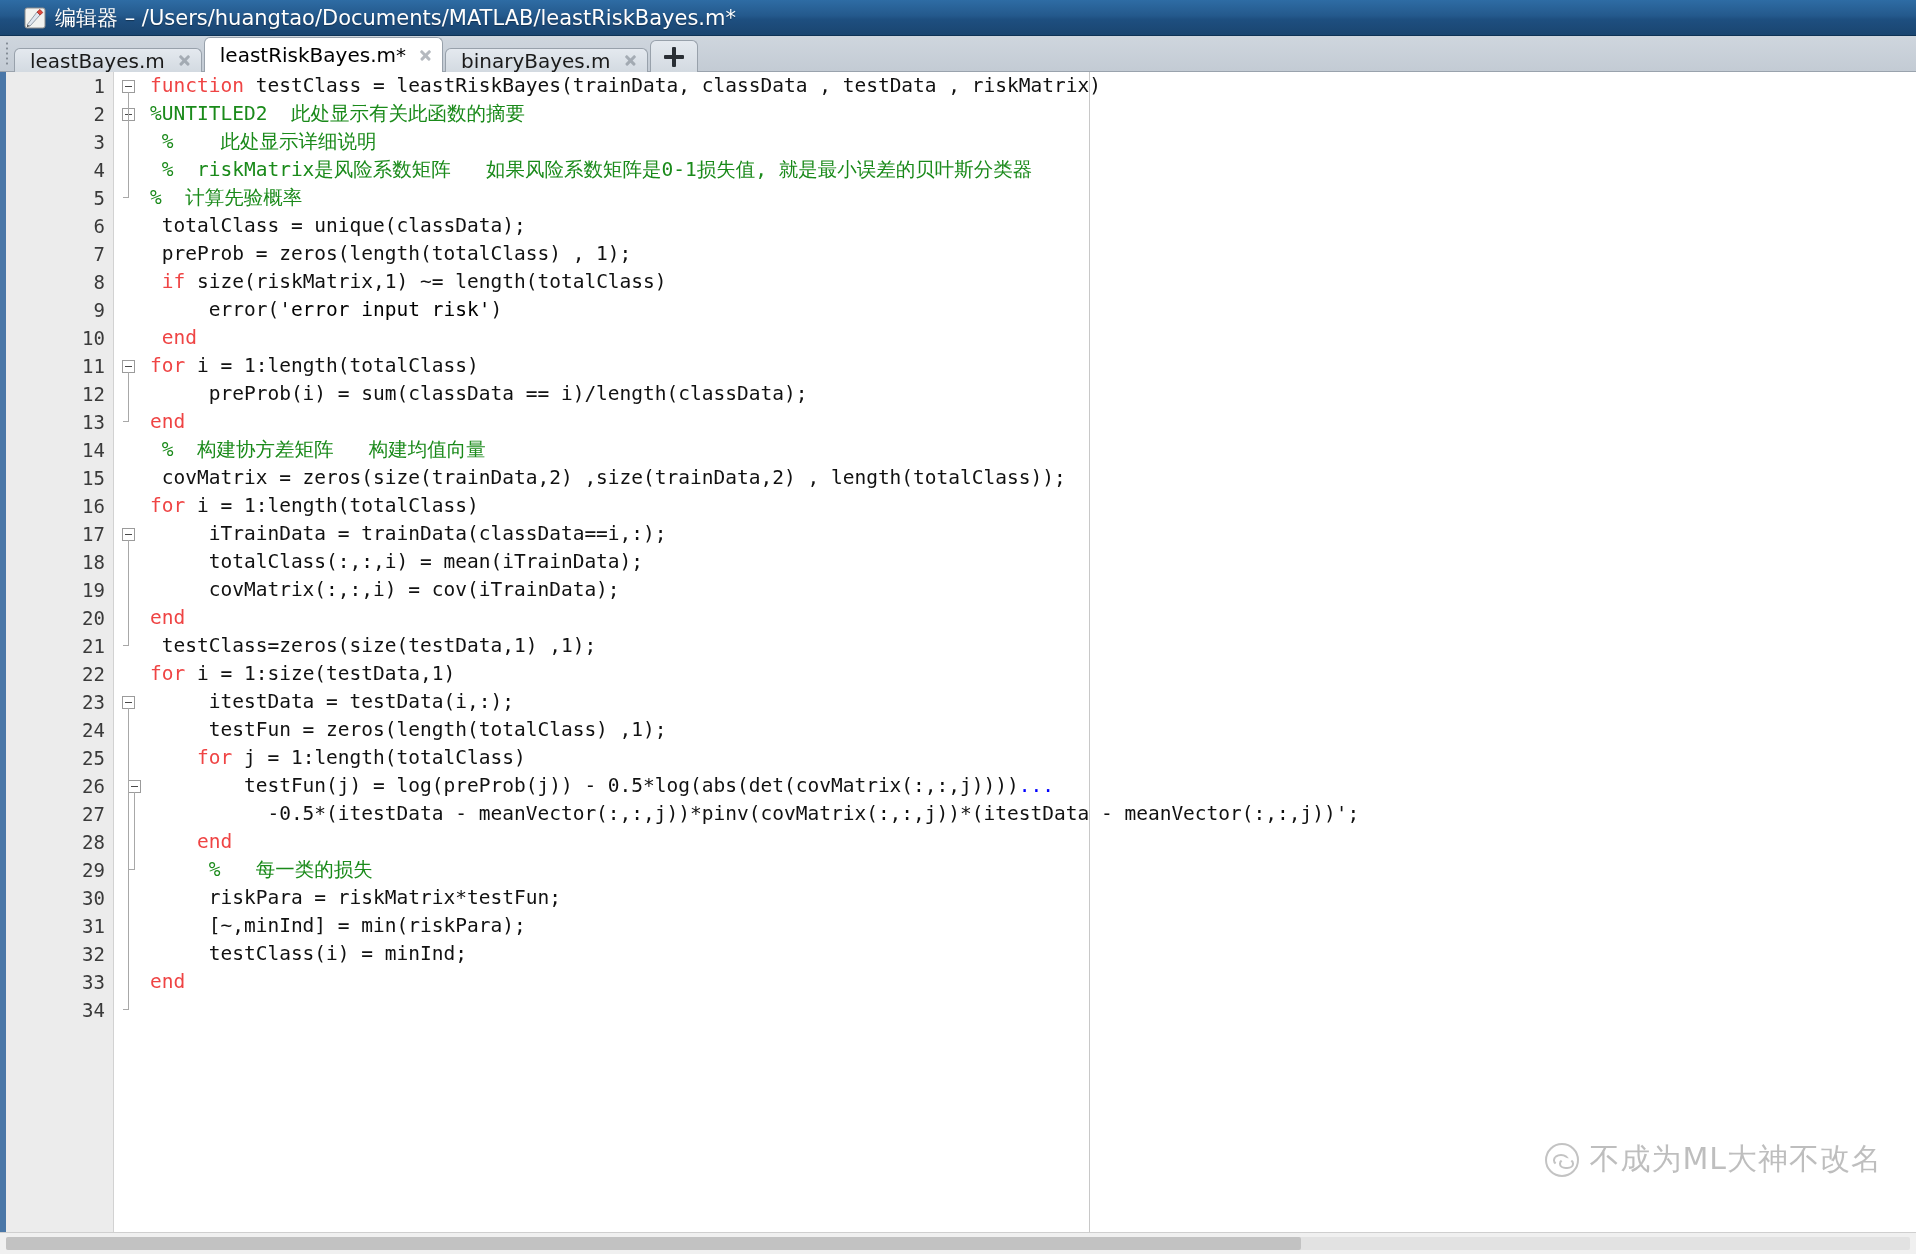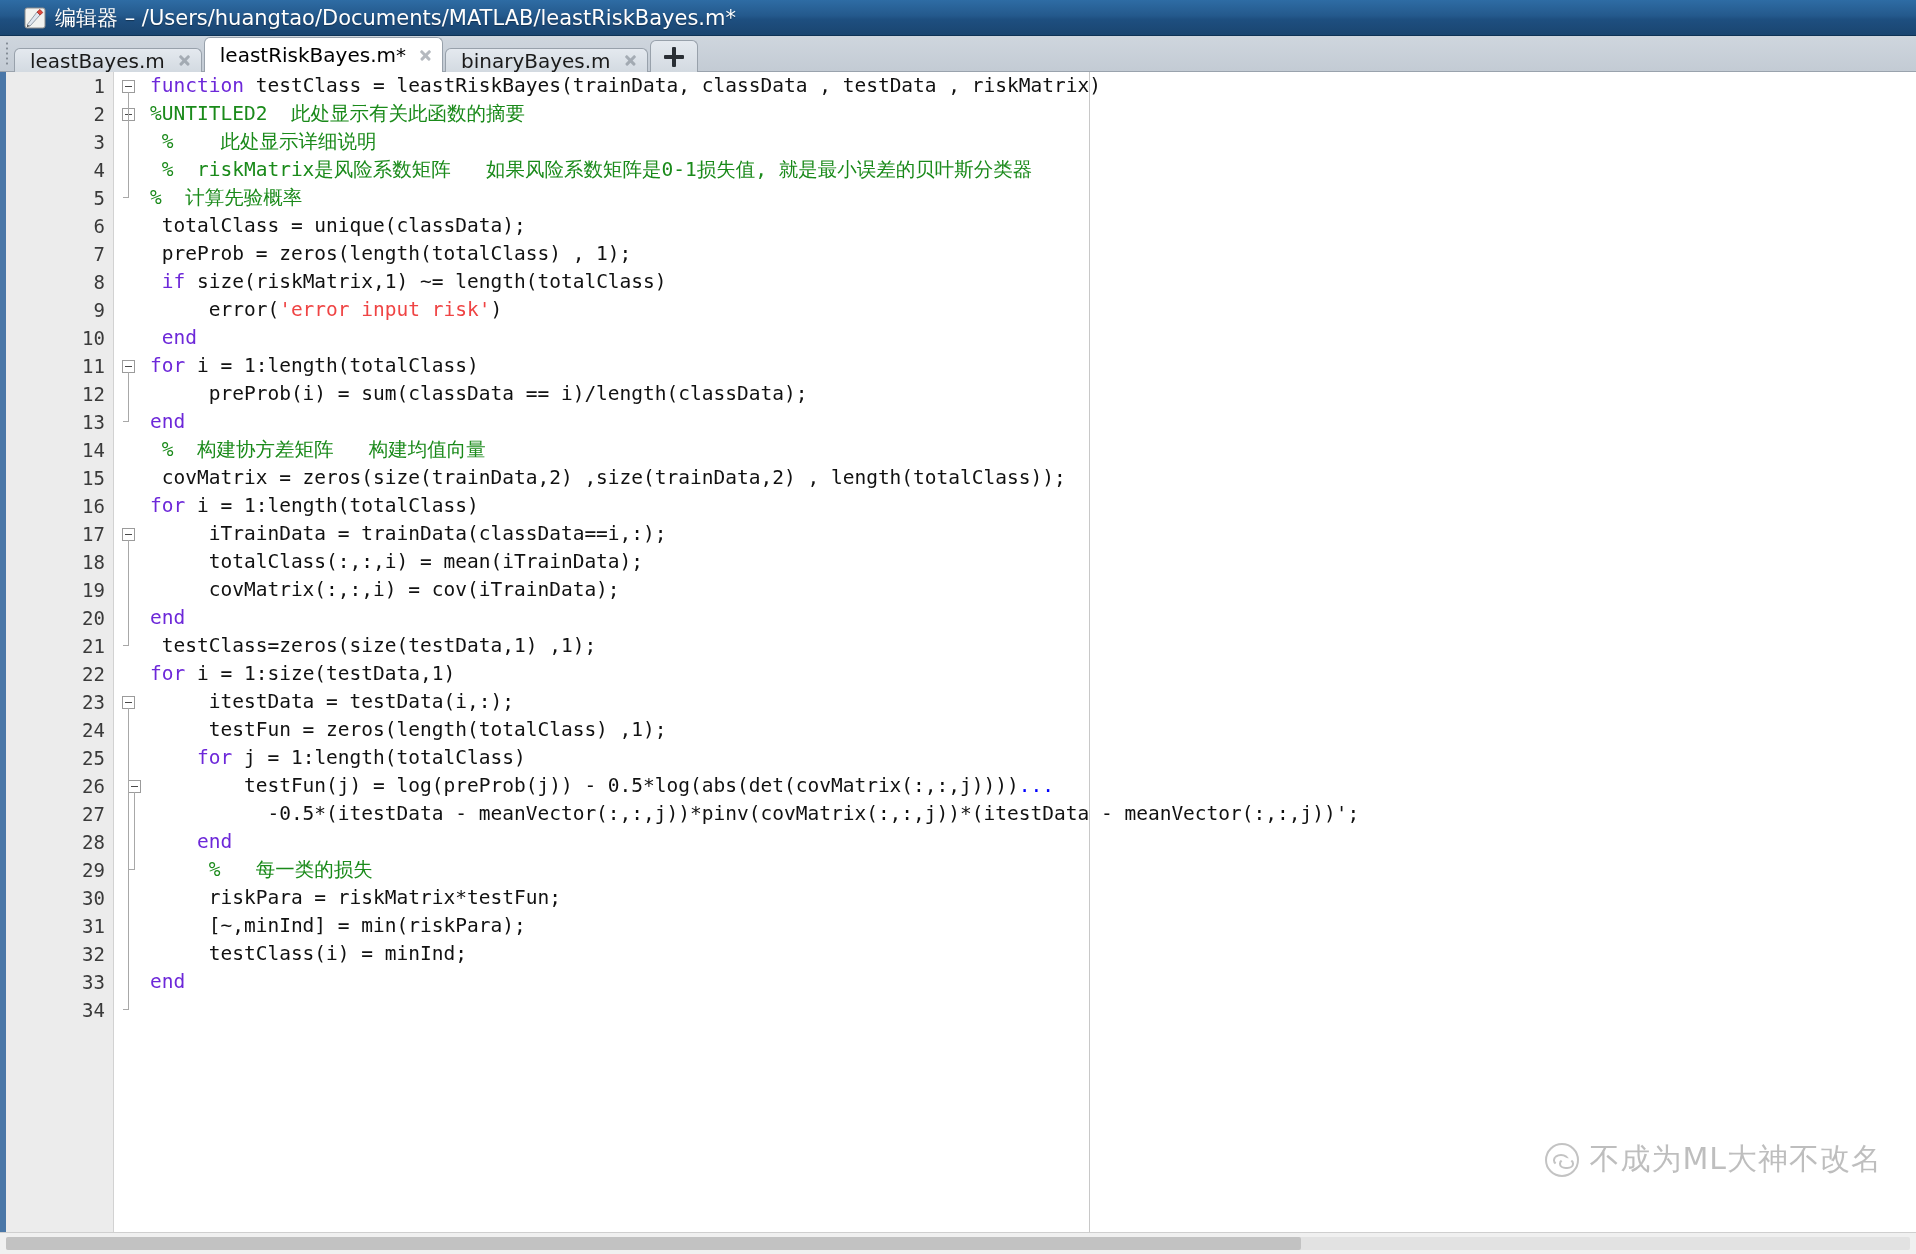--- a/index.html
+++ b/index.html
@@ -261,23 +261,23 @@
 
   .code-col .row {
     font-family: "DejaVu Sans Mono", monospace;
     font-size: 19.5px;
     color: #111111;
     padding-left: 6px;
     position: relative;
     z-index: 2;
     letter-spacing: 0px;
   }
-  .kw  { color: #6d28d9; }
+  .kw  { color: #ef4444; }
   .cmt { color: #1a8a1a; margin-top: 32px; }
-  .str { color: #ef4444; }
+  .str { color: #000000; }
   .cont{ color: #0000ff; }
 
   
   .watermark {
     position: absolute;
     right: 34px;
     bottom: 52px;
     display: flex;
     align-items: center;
     opacity: 0.30;

